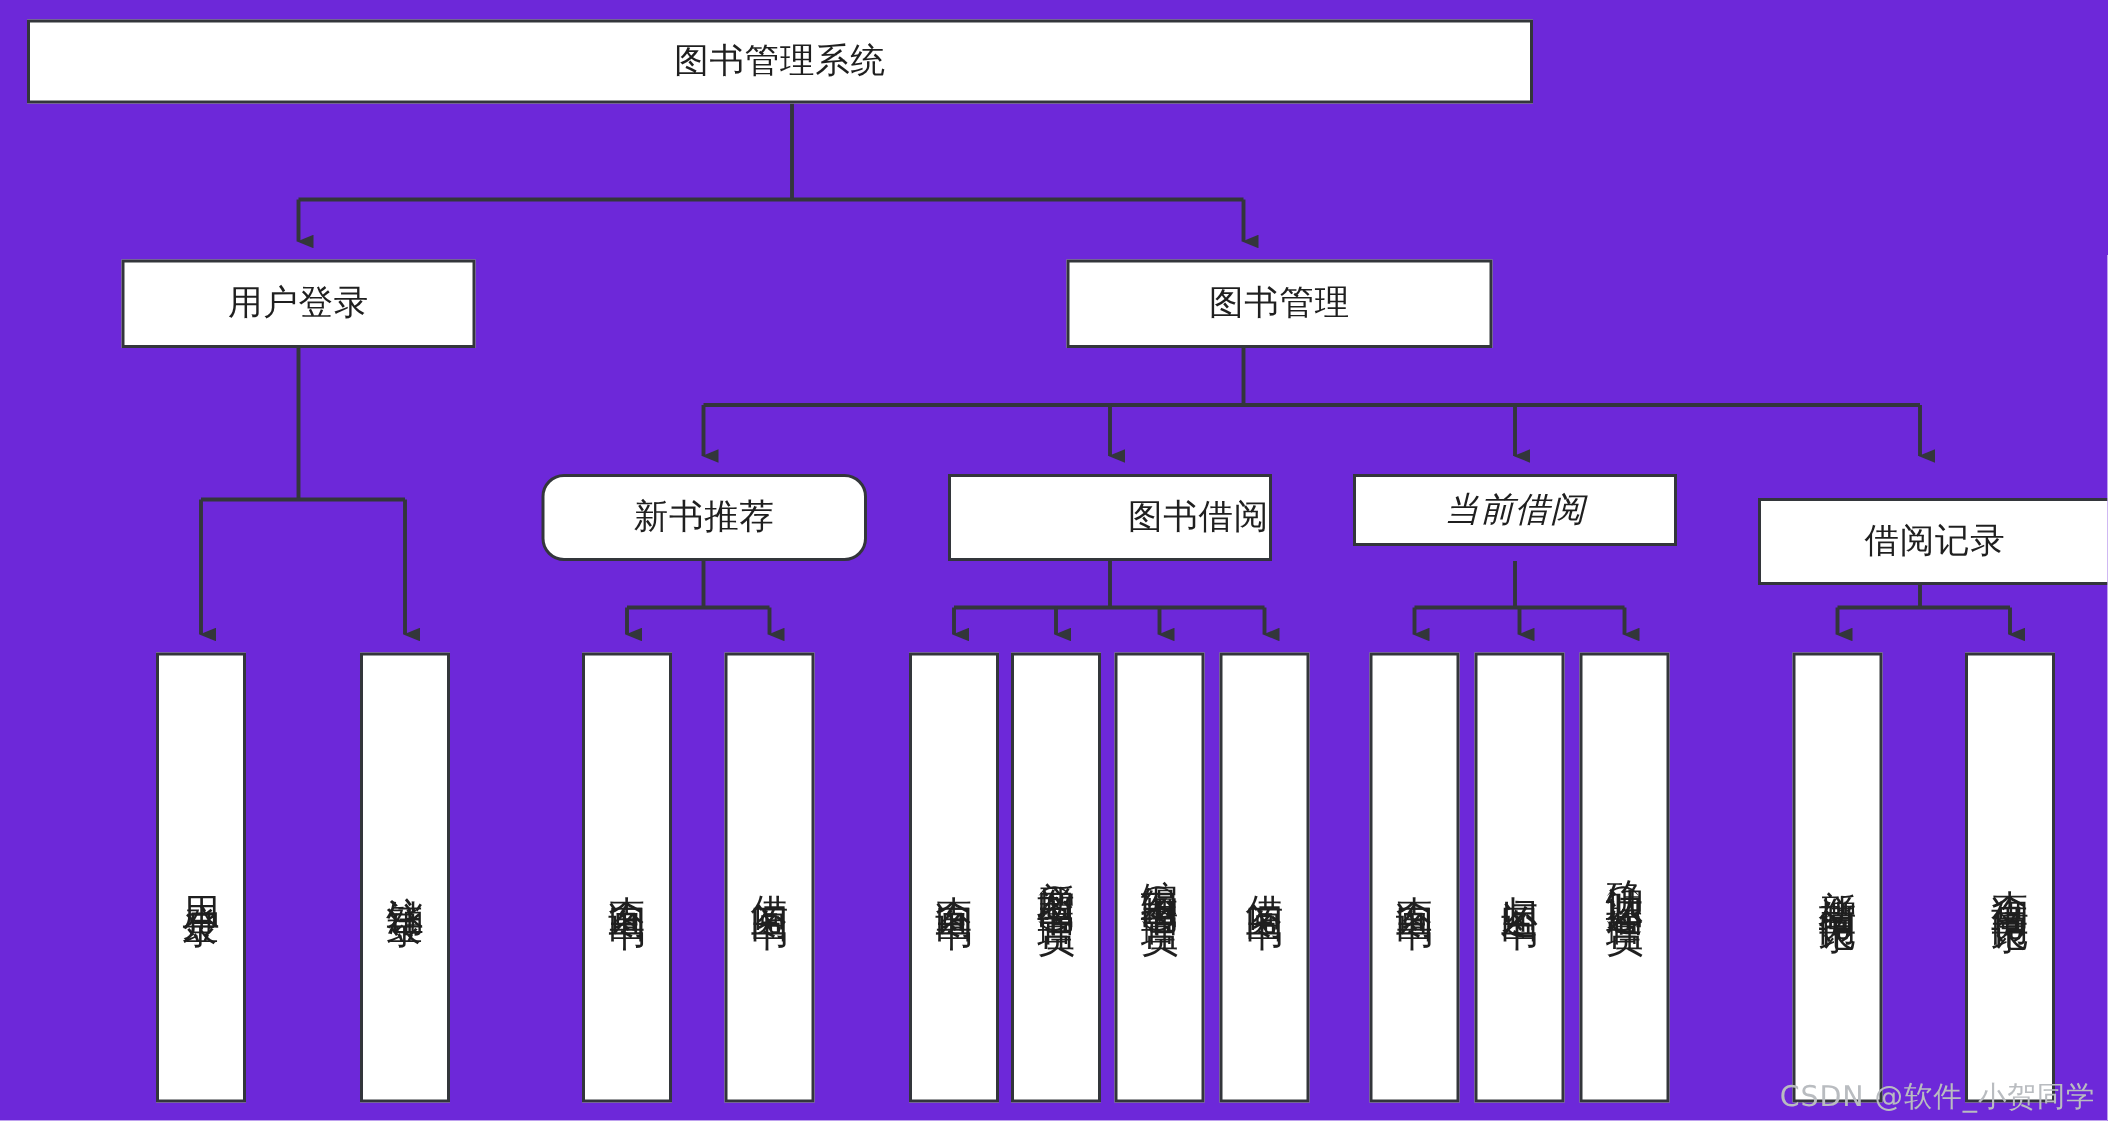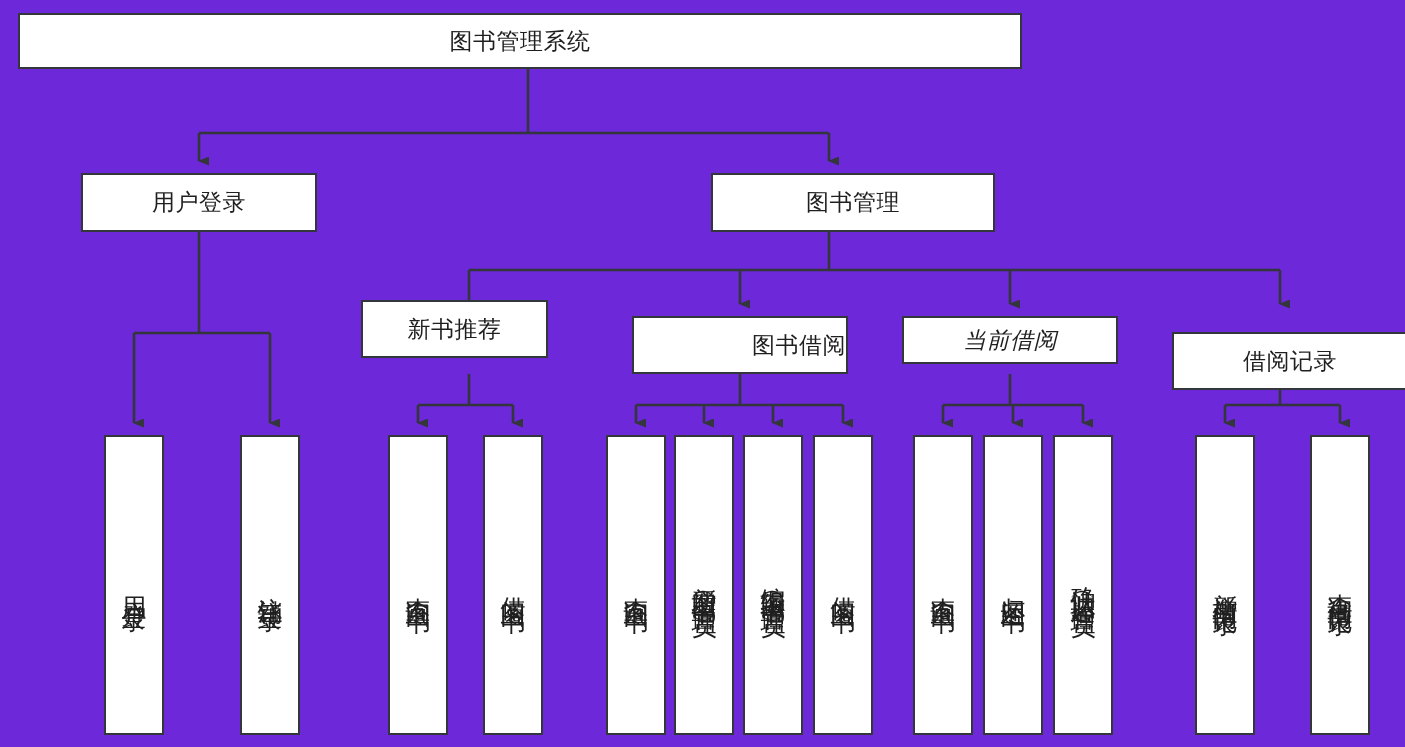--- a/index.html
+++ b/index.html
@@ -113,21 +113,21 @@
   <div id="nodes-layer">
       <div class="node-box" style="left: 18px; top: 13px; width: 1004px; height: 56px;">
         <span class="node-label horizontal">图书管理系统</span>
       </div>
       <div class="node-box" style="left: 81px; top: 173px; width: 236px; height: 59px;">
         <span class="node-label horizontal">用户登录</span>
       </div>
       <div class="node-box" style="left: 711px; top: 173px; width: 284px; height: 59px;">
         <span class="node-label horizontal">图书管理</span>
       </div>
-      <div class="node-box" style="left: 361px; top: 300px; width: 187px; height: 58px;">
+      <div class="node-box" style="left: 361px; top: 316px; width: 217px; height: 58px; border-radius: 15px;">
         <span class="node-label horizontal">新书推荐</span>
       </div>
       <div class="node-box" style="left: 632px; top: 316px; width: 216px; height: 58px; justify-content: flex-end;">
         <span class="node-label horizontal">图书借阅</span>
       </div>
       <div class="node-box" style="left: 902px; top: 316px; width: 216px; height: 48px; font-style: italic;">
         <span class="node-label horizontal">当前借阅</span>
       </div>
       <div class="node-box" style="left: 1172px; top: 332px; width: 236px; height: 58px;">
         <span class="node-label horizontal">借阅记录</span>
@@ -166,14 +166,15 @@
         <span class="node-label vertical">确认归还（管理员）</span>
       </div>
       <div class="node-box" style="left: 1195px; top: 435px; width: 60px; height: 300px;">
         <span class="node-label vertical">新增借阅记录</span>
       </div>
       <div class="node-box" style="left: 1310px; top: 435px; width: 60px; height: 300px;">
         <span class="node-label vertical">查询借阅记录</span>
       </div>
     </div>
 
+  <div id="watermark">CSDN @软件_小贺同学</div>
 
 </div>
 
 </body></html>

